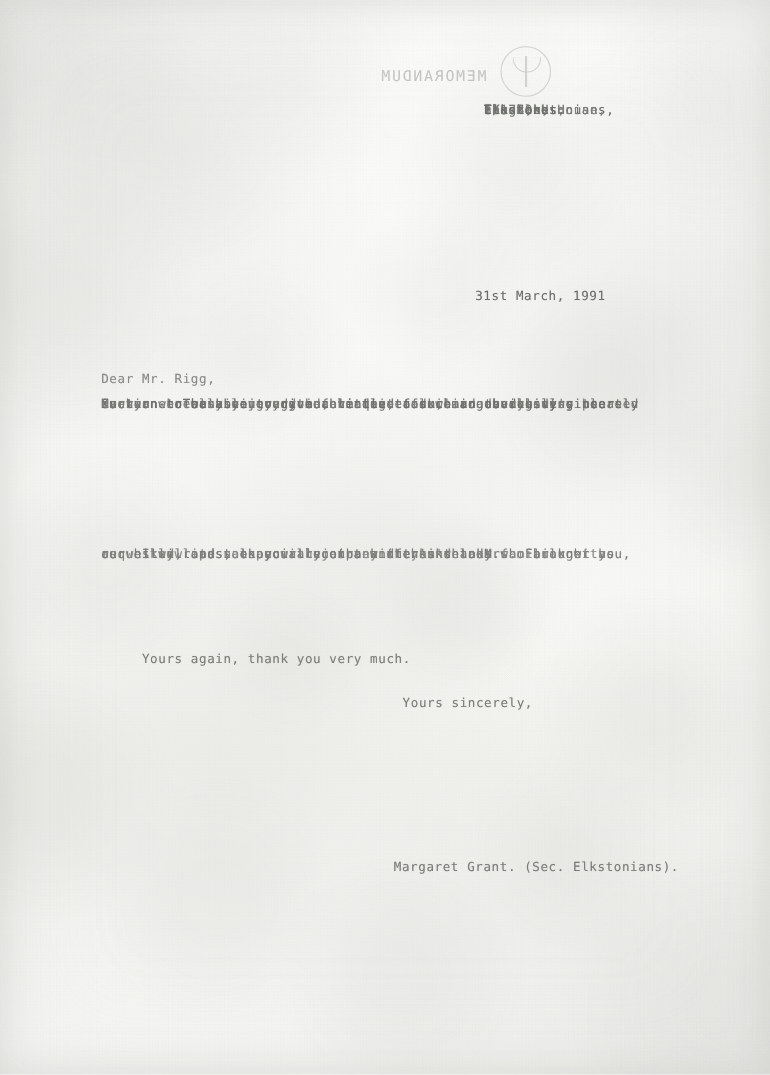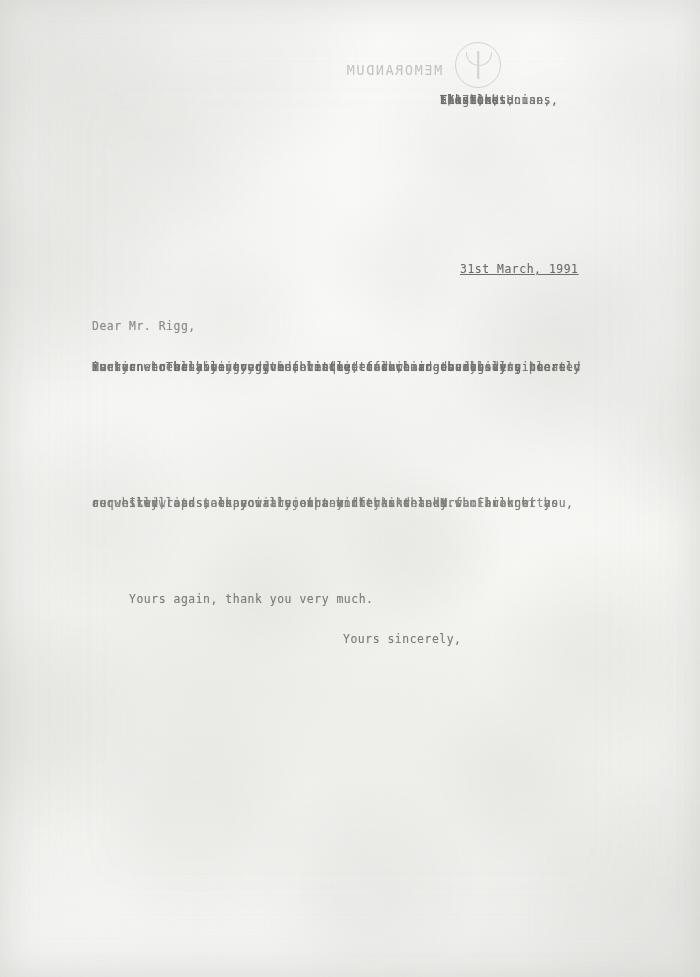--- a/index.html
+++ b/index.html
@@ -124,29 +124,29 @@
   }
 
   
   .address {
     position: absolute;
     left: 440px;
     top: 91px;
   }
   .address .line { display: block; }
 
-  .date { position: absolute; left: 460px; top: 260px; text-decoration: underline; }
-
-  .salutation { position: absolute; left: 92px; top: 317px; }
+  .date { position: absolute; left: 432px; top: 260px; }
+
+  .salutation { position: absolute; left: 92px; top: 335px; }
 
   .body-block { position: absolute; left: 92px; }
   .p1 { top: 358px; }
   .p2 { top: 494px; }
   .p3 { top: 590px; }
-  .signoff { position: absolute; left: 343px; top: 630px; }
+  .signoff { position: absolute; left: 366px; top: 630px; }
   .signature-name { position: absolute; left: 358px; top: 779px; }
 
   .ink-1 { color: #6c6e6a; }
   .ink-2 { color: #7b7d79; }
   .ink-3 { color: #8a8c88; }
 
   
   .edge-shade {
     position: absolute;
     inset: 0;
@@ -197,15 +197,16 @@
     <span class="typed line ink-3" style="display:block">as we know its not an with journey if you're not familiar with</span>
     <span class="typed line ink-2" style="display:block">our hilly roads, especially on a winter's thanks.</span>
   </div>
 
   <div class="body-block p3">
     <span class="typed line ink-2" style="display:block">     Yours again, thank you very much.</span>
   </div>
 
   <div class="signoff typed ink-2">Yours sincerely,</div>
 
+  <div class="signature-name typed ink-2">Margaret Grant. (Sec. Elkstonians).</div>
 
   <div class="edge-shade"></div>
 </div>
 
 </body></html>

